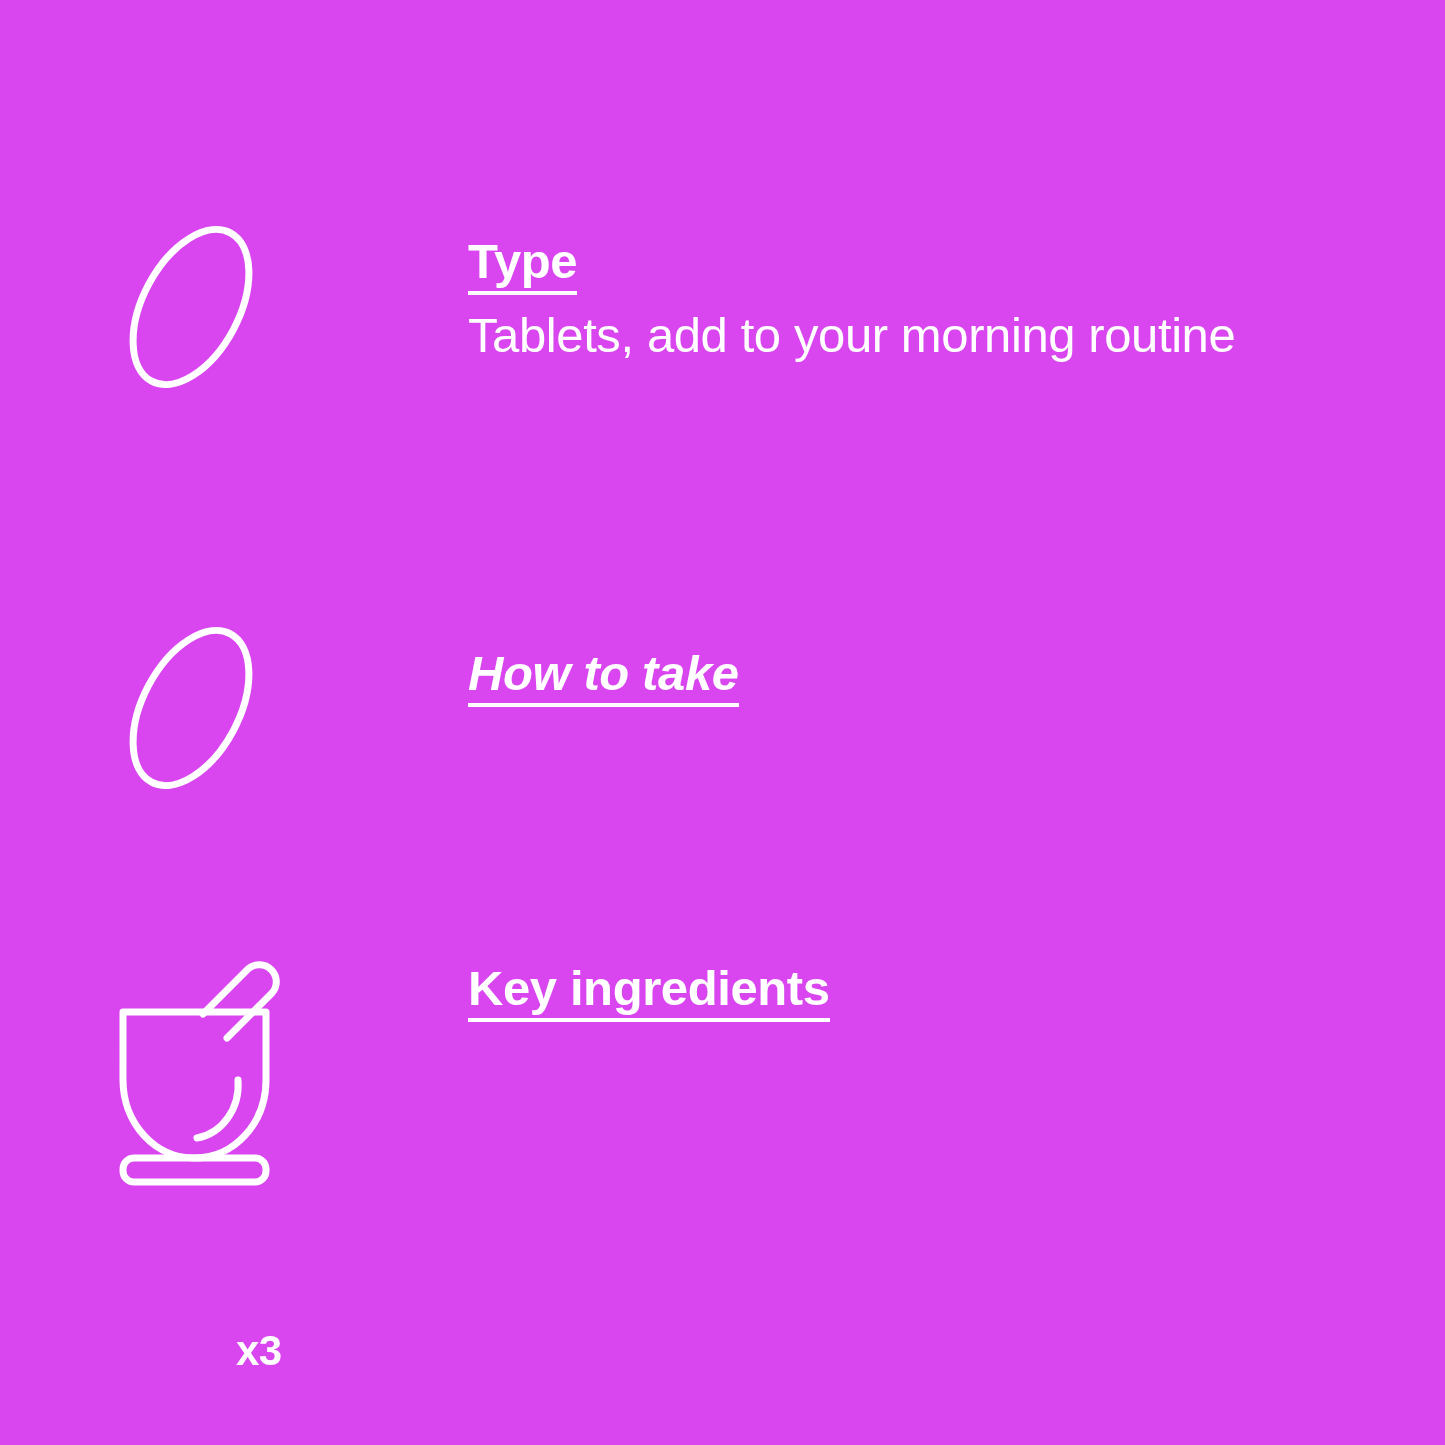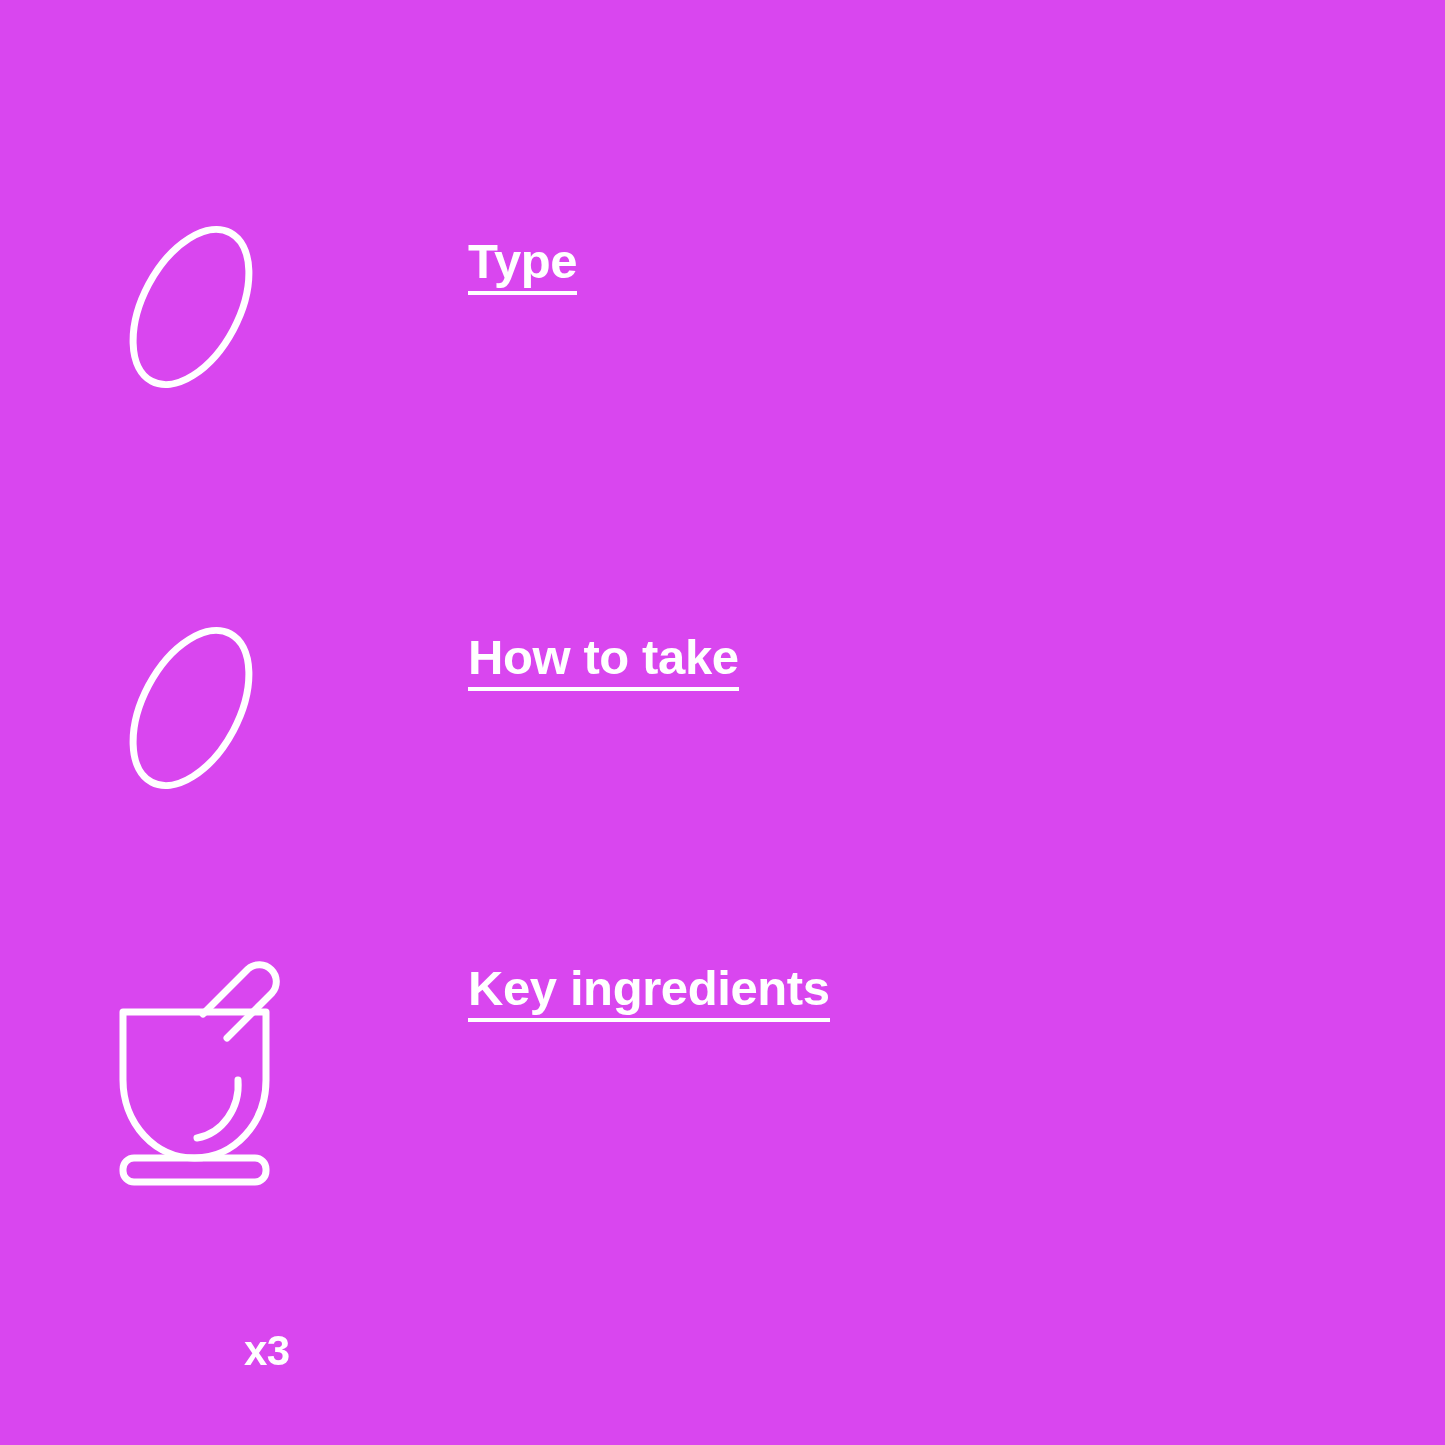--- a/index.html
+++ b/index.html
@@ -73,42 +73,43 @@
     font-weight: bold;
     letter-spacing: -0.5px;
     line-height: 1;
   }
 
   
   #row-type       { top: 216px; }
   #row-type .text-slot      { top: 20px; }
 
   #row-how        { top: 612px; }
-  #row-how .text-slot       { top: 20px; }
-  #row-how .multiplier      { left: 244px; top: 718px; }
+  #row-how .text-slot       { top: 36px; font-style: italic; }
+  #row-how .multiplier      { left: 236px; top: 718px; }
 
   #row-ingredients{ top: 950px; }
   #row-ingredients .icon-slot { left: 98px; top: 0px; width: 240px; height: 250px; }
   #row-ingredients .text-slot { top: 13px; }
 </style>
 </head>
 <body>
 
 <div id="panel" style="background: #d946ef; color: rgb(255, 255, 255);">
 
   <div class="info-row" id="row-type">
 
     <div class="icon-slot">
       <svg width="230" height="230" viewBox="0 0 230 230" fill="none" xmlns="http://www.w3.org/2000/svg" aria-hidden="true">
         <ellipse cx="96" cy="91" rx="48" ry="84" transform="rotate(28 96 91)" stroke="#FFFFFF" stroke-width="7" fill="none"></ellipse>
       </svg>
     </div>
 
     <div class="text-slot">
       <div class="sec-title" style="border-bottom-color: rgb(255, 255, 255);">Type</div>
+      <div class="sec-body">Tablets, add to your morning routine</div>
     </div>
   </div>
 
   <div class="info-row" id="row-how">
 
     <div class="icon-slot">
       <svg width="230" height="230" viewBox="0 0 230 230" fill="none" xmlns="http://www.w3.org/2000/svg" aria-hidden="true">
         <ellipse cx="96" cy="96" rx="48" ry="84" transform="rotate(28 96 96)" stroke="#FFFFFF" stroke-width="7" fill="none"></ellipse>
       </svg>
     </div>

